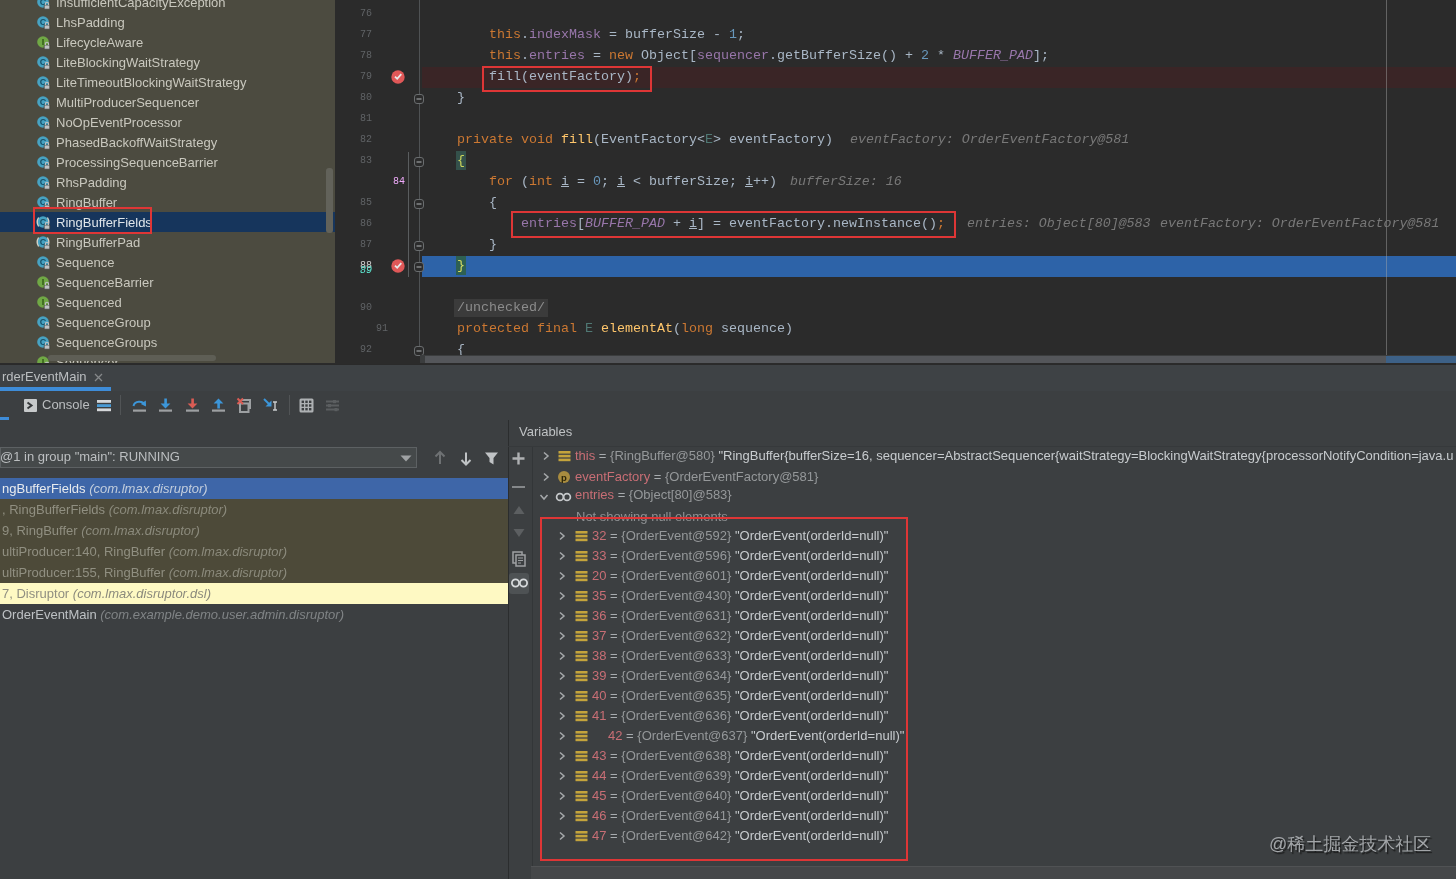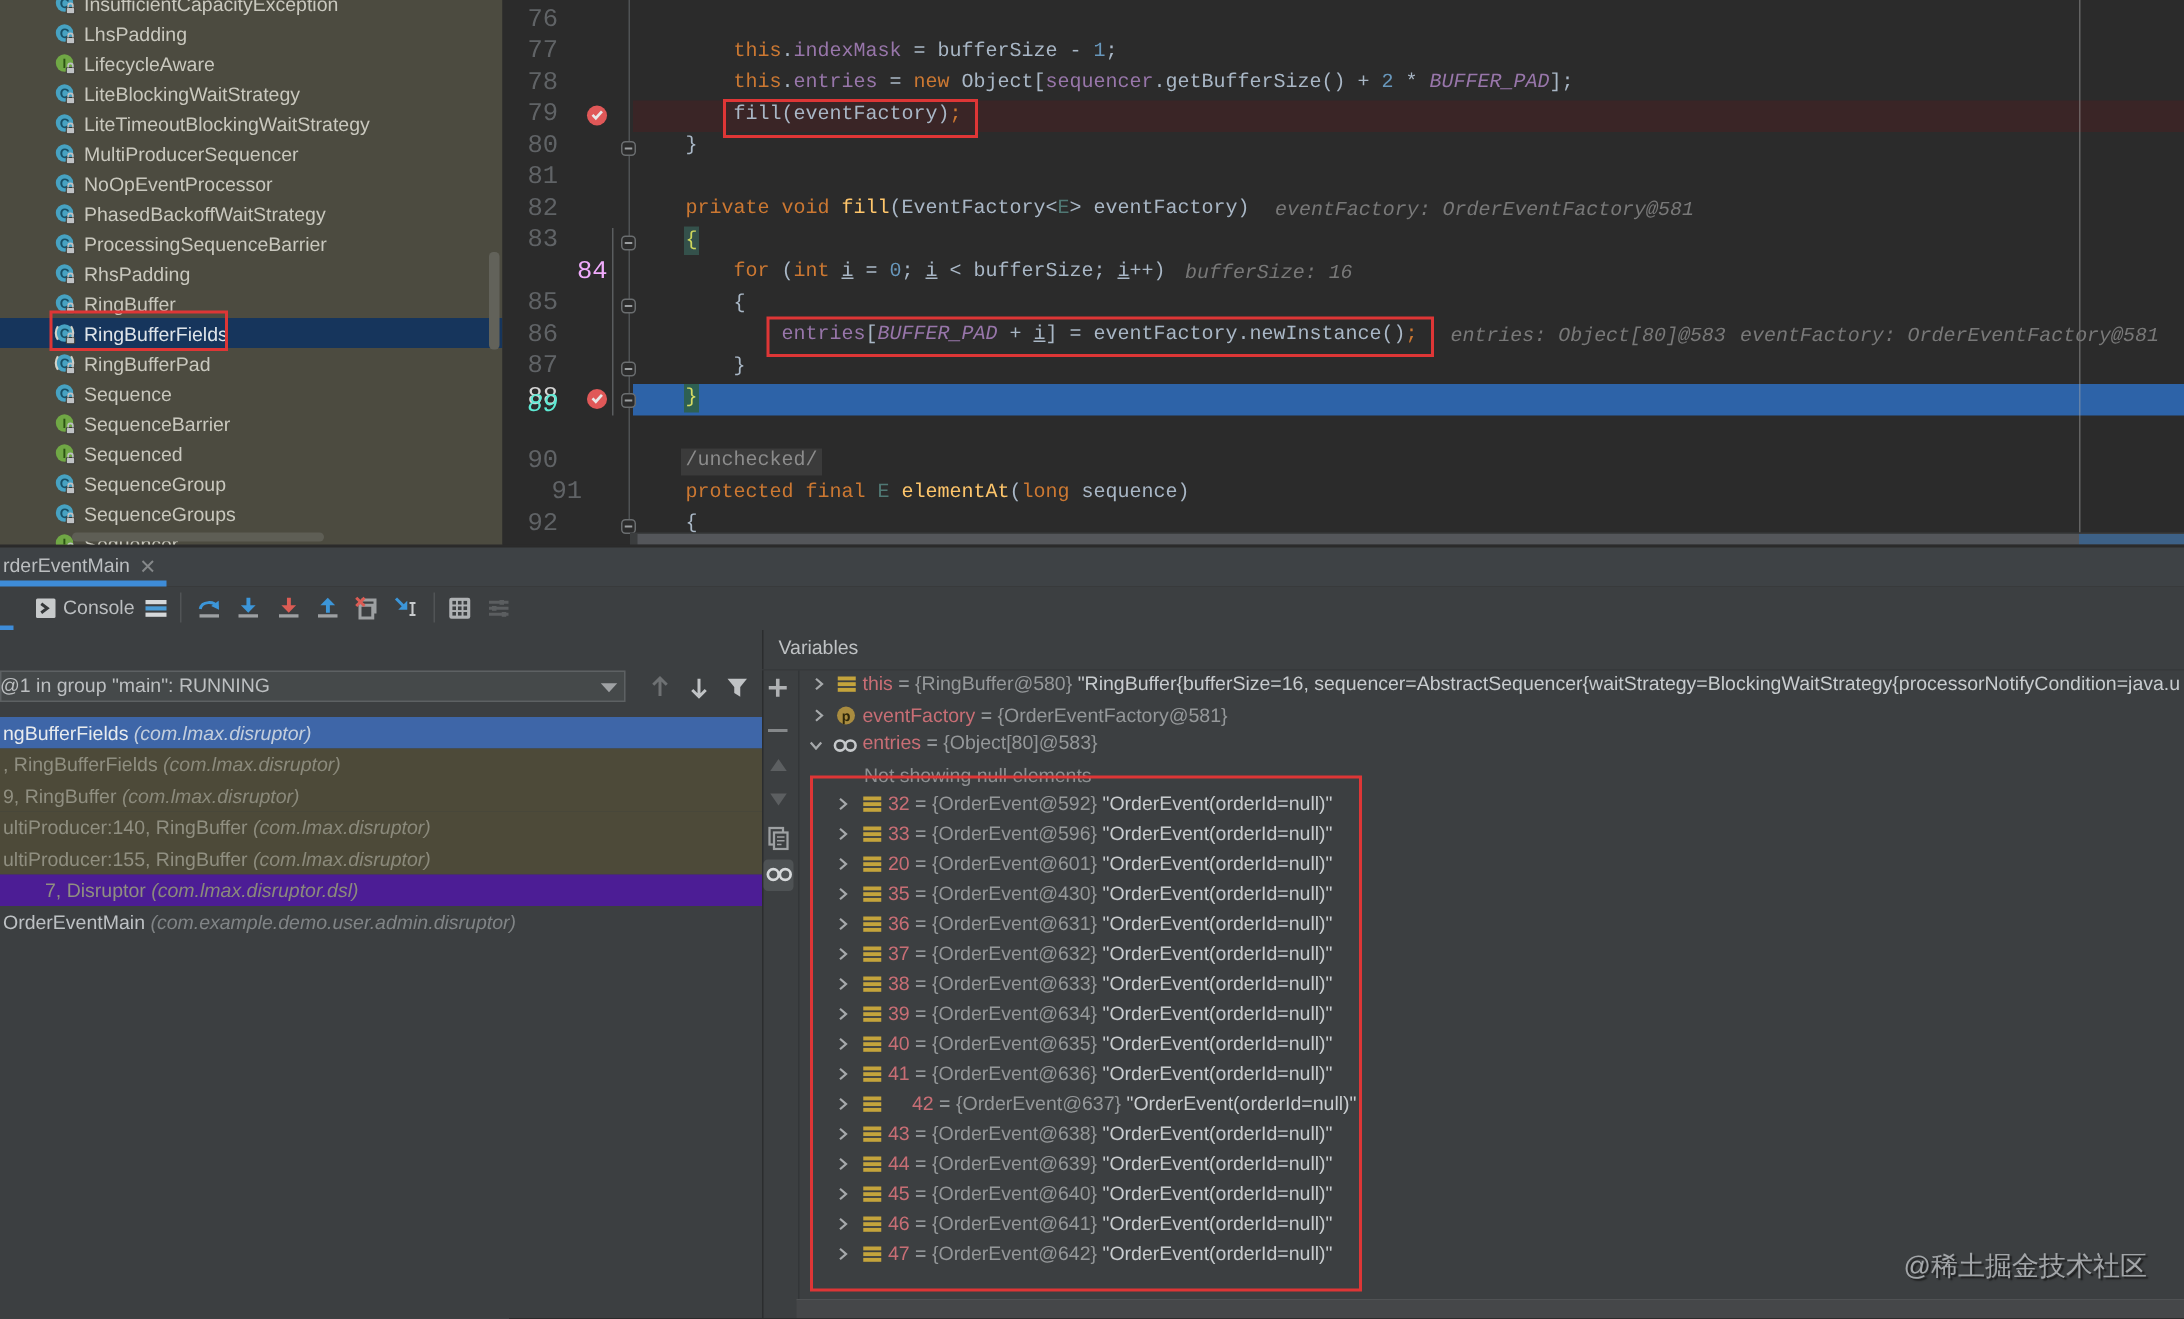--- a/index.html
+++ b/index.html
@@ -12,21 +12,21 @@
   .trow .lbl{color:#C9C8BE;font-size:13px;margin-left:5px;white-space:pre;}
   .trow.sel{background:#16355C;}
   .trow.sel .lbl{color:#DFE5EA;}
   .ticon{position:relative;width:15px;height:15px;margin-left:36px;flex:none;}
   .ticon svg{position:absolute;left:0;top:0;}
   
   #editor{position:absolute;left:335px;top:0;width:1121px;height:363px;background:#2B2B2B;overflow:hidden;}
   .cl{position:absolute;height:21px;line-height:21px;white-space:pre;
       font-family:"Liberation Mono",monospace;font-size:13.34px;color:#A9B7C6;}
   .num{position:absolute;width:37px;text-align:right;height:21px;line-height:21px;
-      font-family:"Liberation Mono",monospace;font-size:17px;color:#606366;}
+      font-family:"Liberation Mono",monospace;font-size:10px;color:#606366;}
   .kw{color:#CC7832;}
   .fld{color:#9876AA;}
   .cst{color:#9876AA;font-style:italic;}
   .nm{color:#6897BB;}
   .mth{color:#FFC66B;}
   .tp{color:#507874;}
   .hint{position:absolute;height:21px;line-height:21px;font-family:"Liberation Mono",monospace;
         font-size:13.3px;color:#787878;font-style:italic;white-space:pre;}
   .ul{text-decoration:underline;}
   .redrect{position:absolute;border:2px solid #DE3636;}
@@ -475,21 +475,21 @@
         <path d="M8 2.5 V14.5 M3.5 10 L8 14.5 L12.5 10" stroke="#C0C3C5" stroke-width="2" fill="none"></path>
       </svg>
 <svg class="abs" style="left:483px;top:30px;" width="17" height="17" viewBox="0 0 17 17">
         <path d="M2 2.5 H15 L10.5 8 V14.5 L6.5 12 V8 Z" fill="#C0C3C5"></path>
       </svg>
 <div class="frow" style="top:58px;background:#3E66A8;color:#E8EBEE;"><span style="margin-left:2px;">ngBufferFields</span><i style="color:#C3CEDD;"> (com.lmax.disruptor)</i></div>
 <div class="frow" style="top:79px;background:#4D4A39;color:#908F81;"><span style="margin-left:2px;">, RingBufferFields</span><i style="color:#8B8A7C;"> (com.lmax.disruptor)</i></div>
 <div class="frow" style="top:100px;background:#4D4A39;color:#908F81;"><span style="margin-left:2px;">9, RingBuffer</span><i style="color:#8B8A7C;"> (com.lmax.disruptor)</i></div>
 <div class="frow" style="top:121px;background:#4D4A39;color:#908F81;"><span style="margin-left:2px;">ultiProducer:140, RingBuffer</span><i style="color:#8B8A7C;"> (com.lmax.disruptor)</i></div>
 <div class="frow" style="top:142px;background:#4D4A39;color:#908F81;"><span style="margin-left:2px;">ultiProducer:155, RingBuffer</span><i style="color:#8B8A7C;"> (com.lmax.disruptor)</i></div>
-<div class="frow" style="top:163px;background:#4c1d95;color:#908F81;padding-left:28px;"><span style="margin-left:2px;">7, Disruptor</span><i style="color:#8B8A7C;"> (com.lmax.disruptor.dsl)</i></div>
+<div class="frow" style="top:163px;background:#fef9c3;color:#908F81;"><span style="margin-left:2px;">7, Disruptor</span><i style="color:#8B8A7C;"> (com.lmax.disruptor.dsl)</i></div>
 <div class="frow" style="top:184px;color:#BDC1C4;"><span style="margin-left:2px;">OrderEventMain</span><i style="color:#808486;"> (com.example.demo.user.admin.disruptor)</i></div>
   </div>
   <div id="vars">
 <div class="abs" style="left:0;top:0;width:1px;height:459px;background:#2B2D2E;"></div>
 <div class="abs" style="left:11px;top:4px;font-size:13px;color:#BFC2C4;">Variables</div>
 <div class="abs" style="left:0px;top:26px;width:948px;height:1px;background:#36393B;"></div>
 <div class="abs" style="left:23.5px;top:27px;width:1px;height:420px;background:#333638;"></div>
 <svg class="abs" style="left:3px;top:31px;" width="15" height="15" viewBox="0 0 15 15">
         <path d="M7.5 1.5 V13.5 M1.5 7.5 H13.5" stroke="#AFB1B3" stroke-width="2.4"></path>
       </svg>

